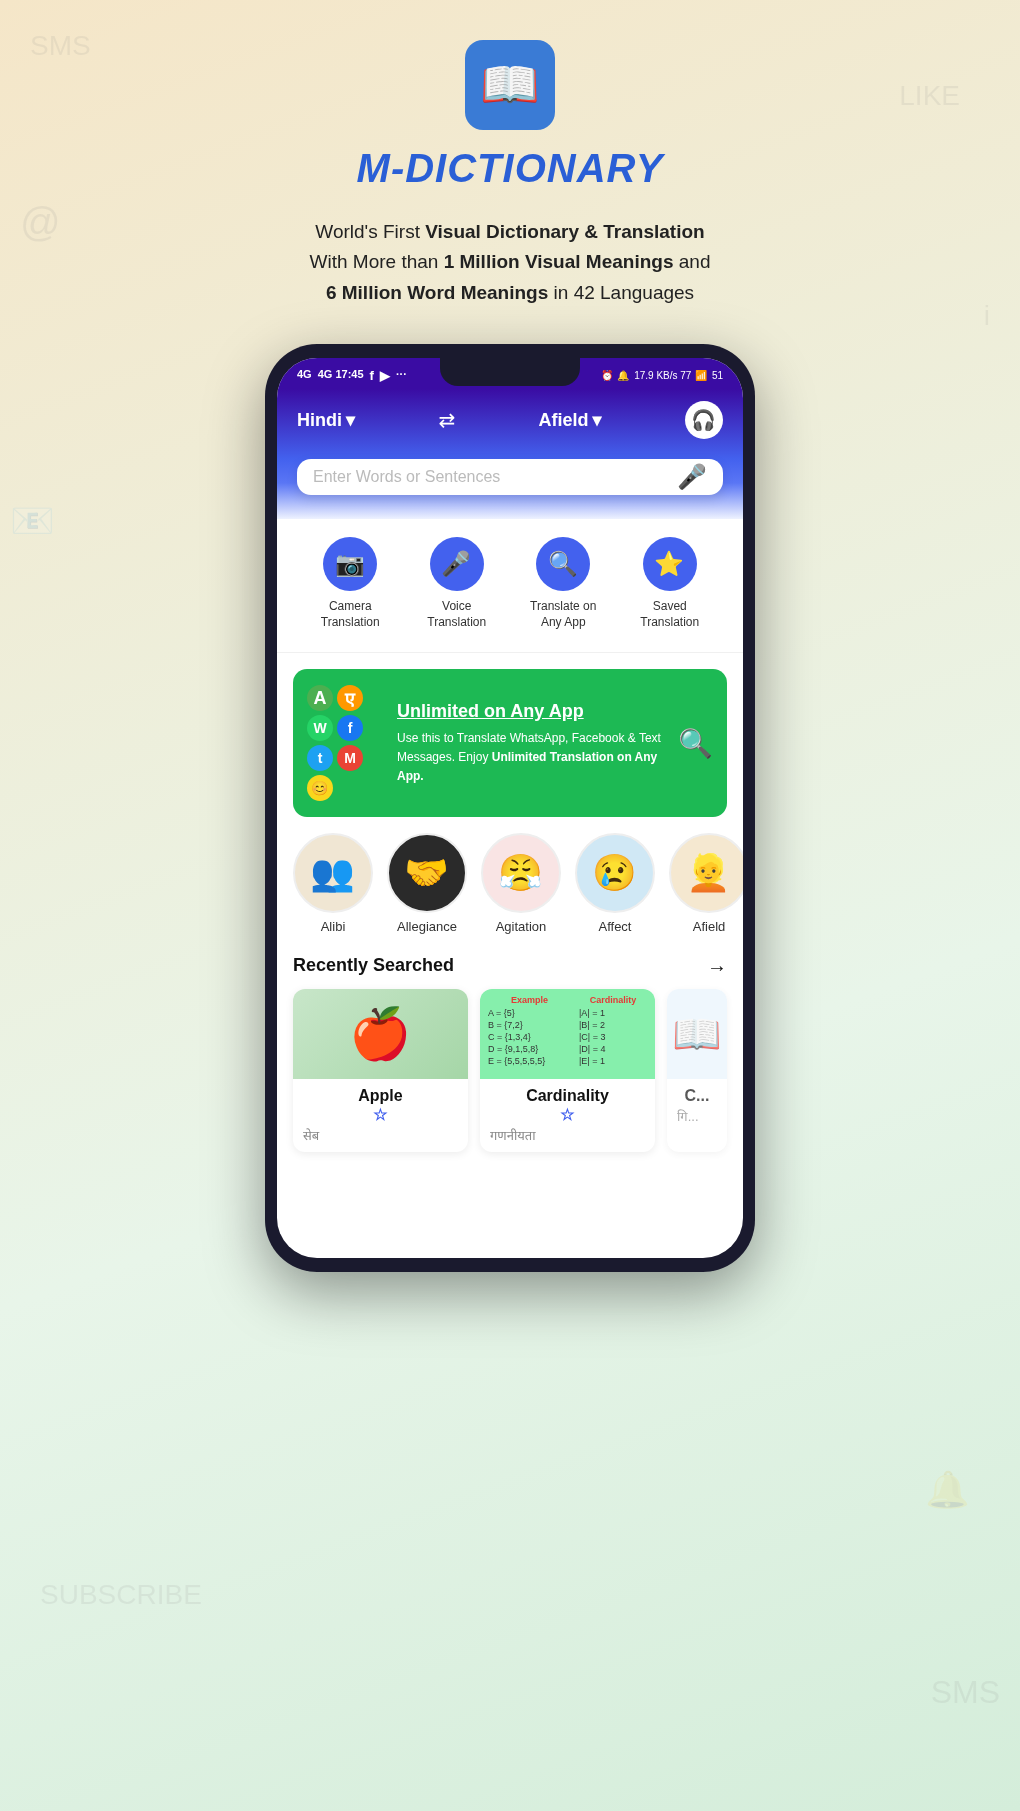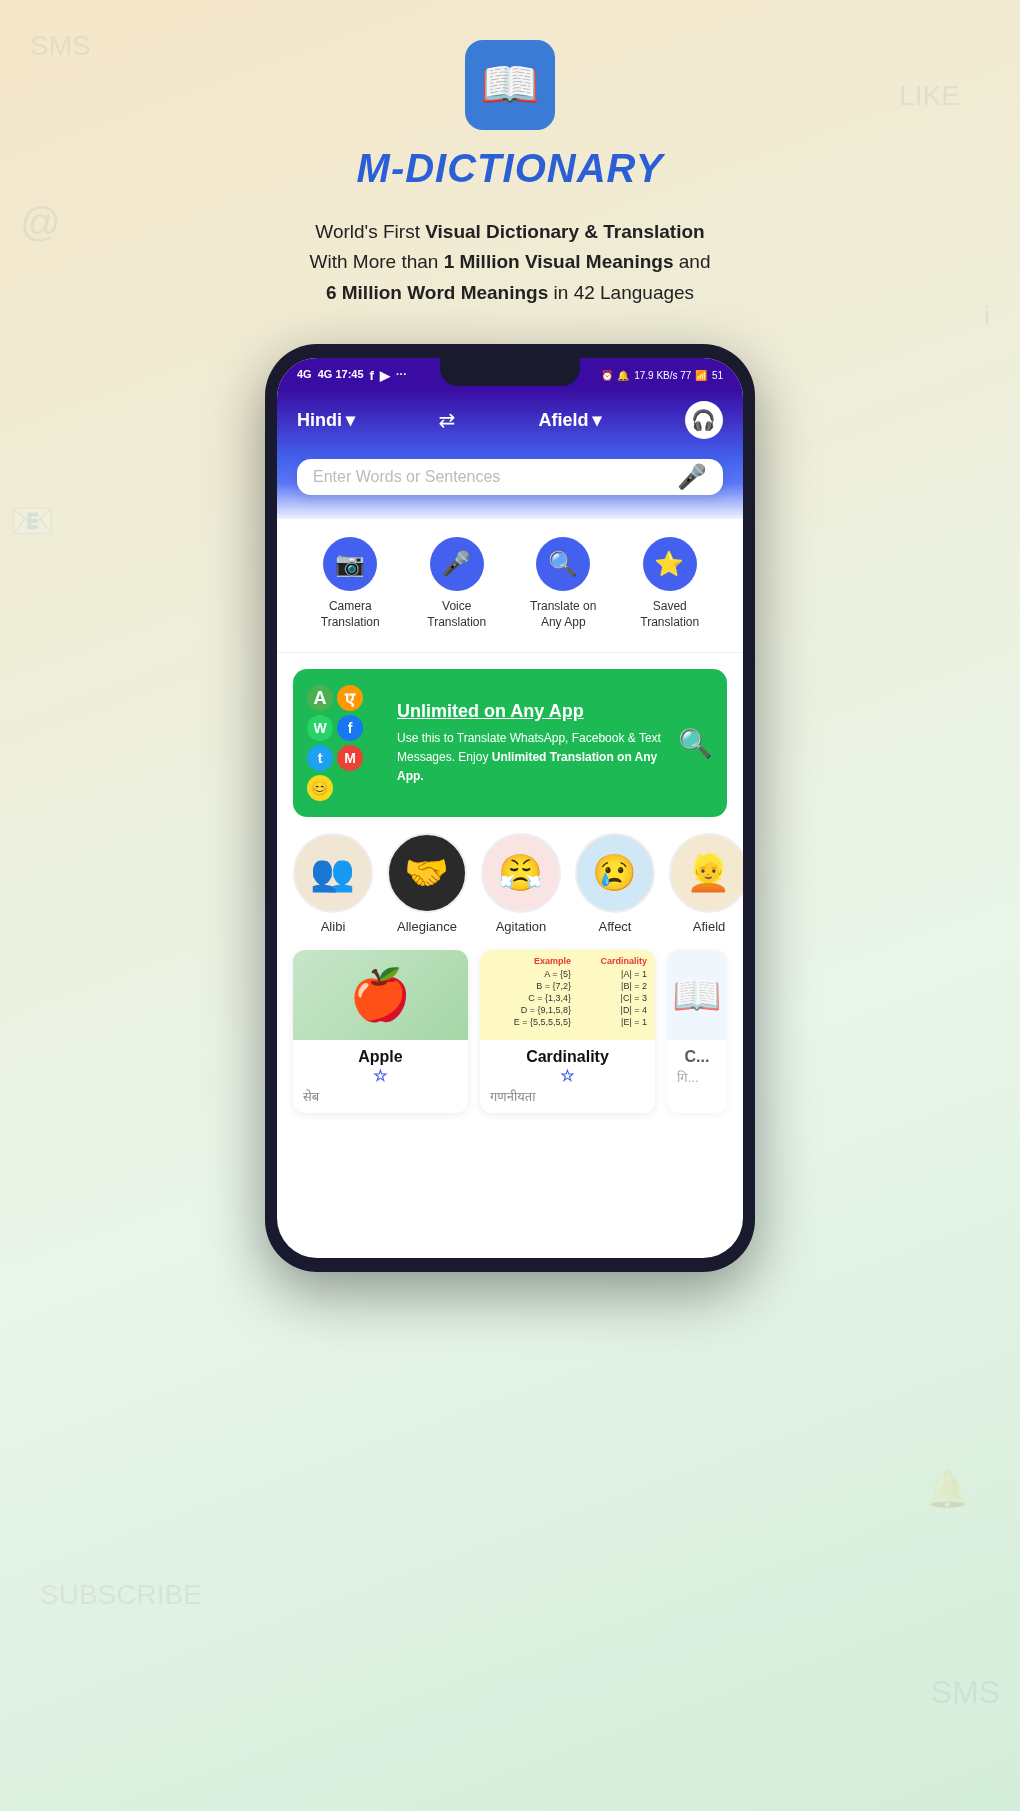--- a/index.html
+++ b/index.html
@@ -325,25 +325,24 @@
       font-size: 13px;
       color: #888;
       margin-top: 2px;
     }
     .star-icon { color: #4361ee; font-size: 16px; }
 
     
     .mini-table {
       width: 100%;
       height: 90px;
-      background: #fef9c3;
+      background: #86efac;
       font-size: 9px;
       padding: 4px;
       overflow: hidden;
-      text-align: right;
     }
     .mini-table table {
       width: 100%;
       border-collapse: collapse;
     }
     .mini-table th {
       color: #e53935;
       font-size: 9px;
       padding: 2px 4px;
     }
@@ -505,20 +504,24 @@
           <span class="visual-label">Affect</span>
         </div>
 
         <div class="visual-item">
           <div class="visual-circle" style="background:#f5e8d0;">👱</div>
           <span class="visual-label">Afield</span>
         </div>
 
       </div>
 
+      <div class="recently-header">
+        <span class="recently-title">Recently Searched</span>
+        <span class="recently-arrow">→</span>
+      </div>
 
       <div class="recently-cards">
 
         <div class="word-card">
           <div class="word-card-img" style="background: linear-gradient(135deg, #c8e6c9, #a5d6a7); font-size: 50px;">🍎</div>
           <div class="word-card-body">
             <div class="word-card-title">
               <span>Apple</span>
               <span class="star-icon">☆</span>
             </div>

